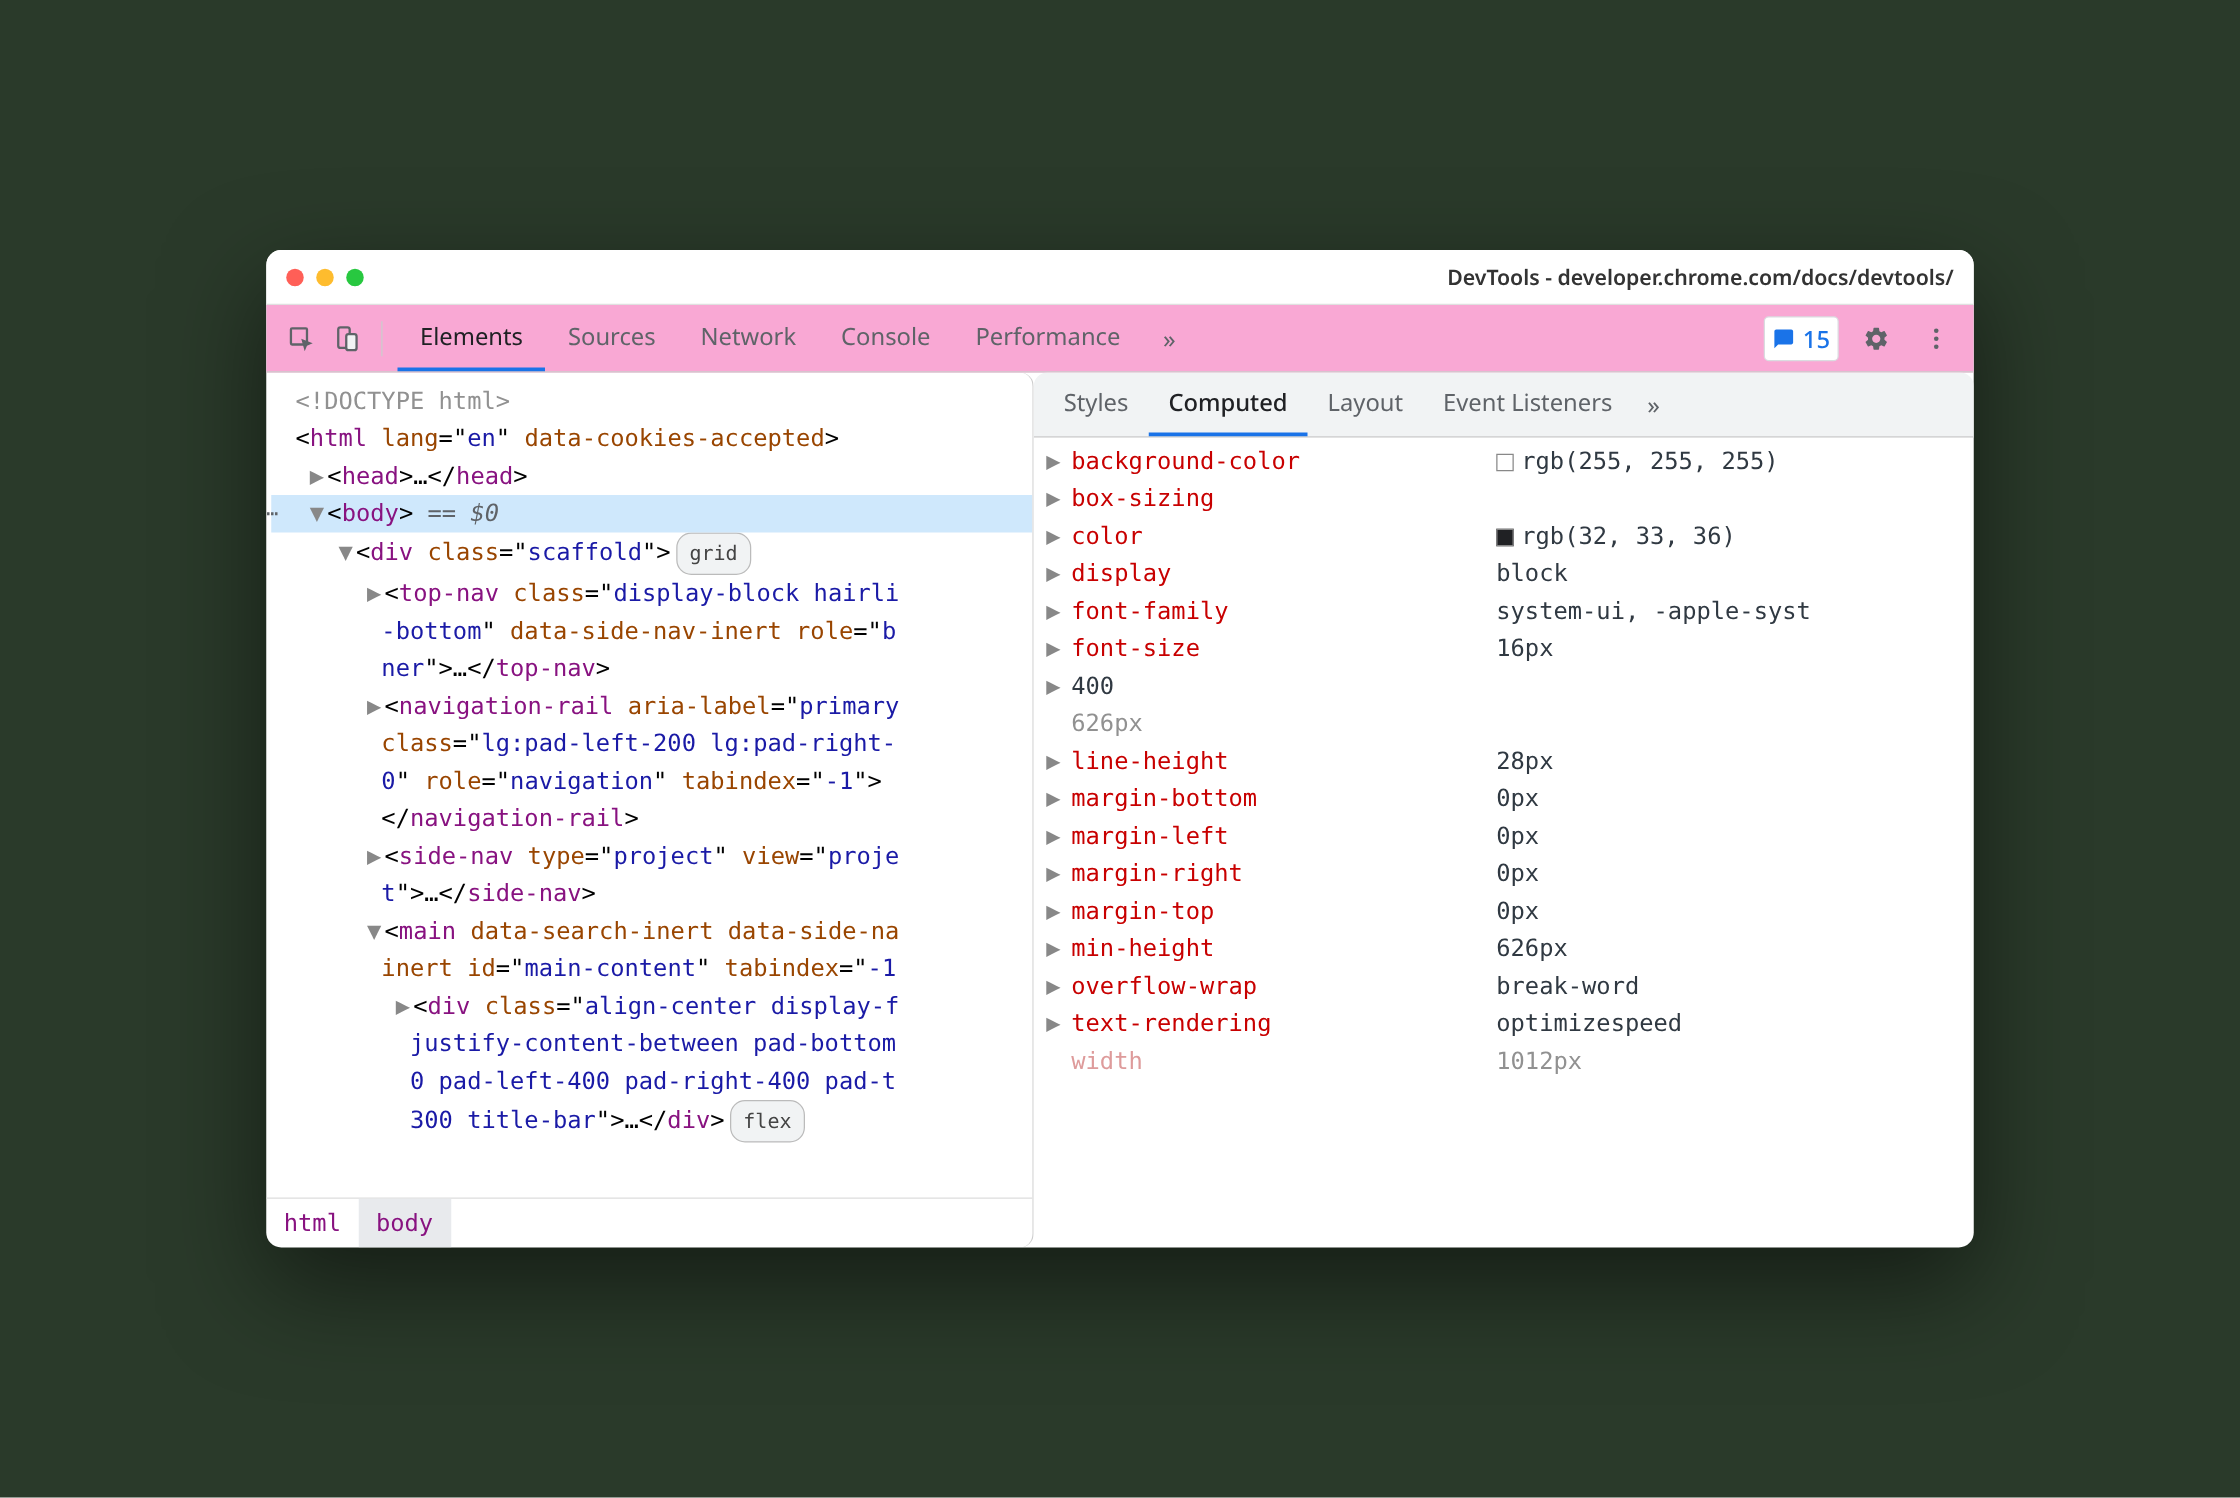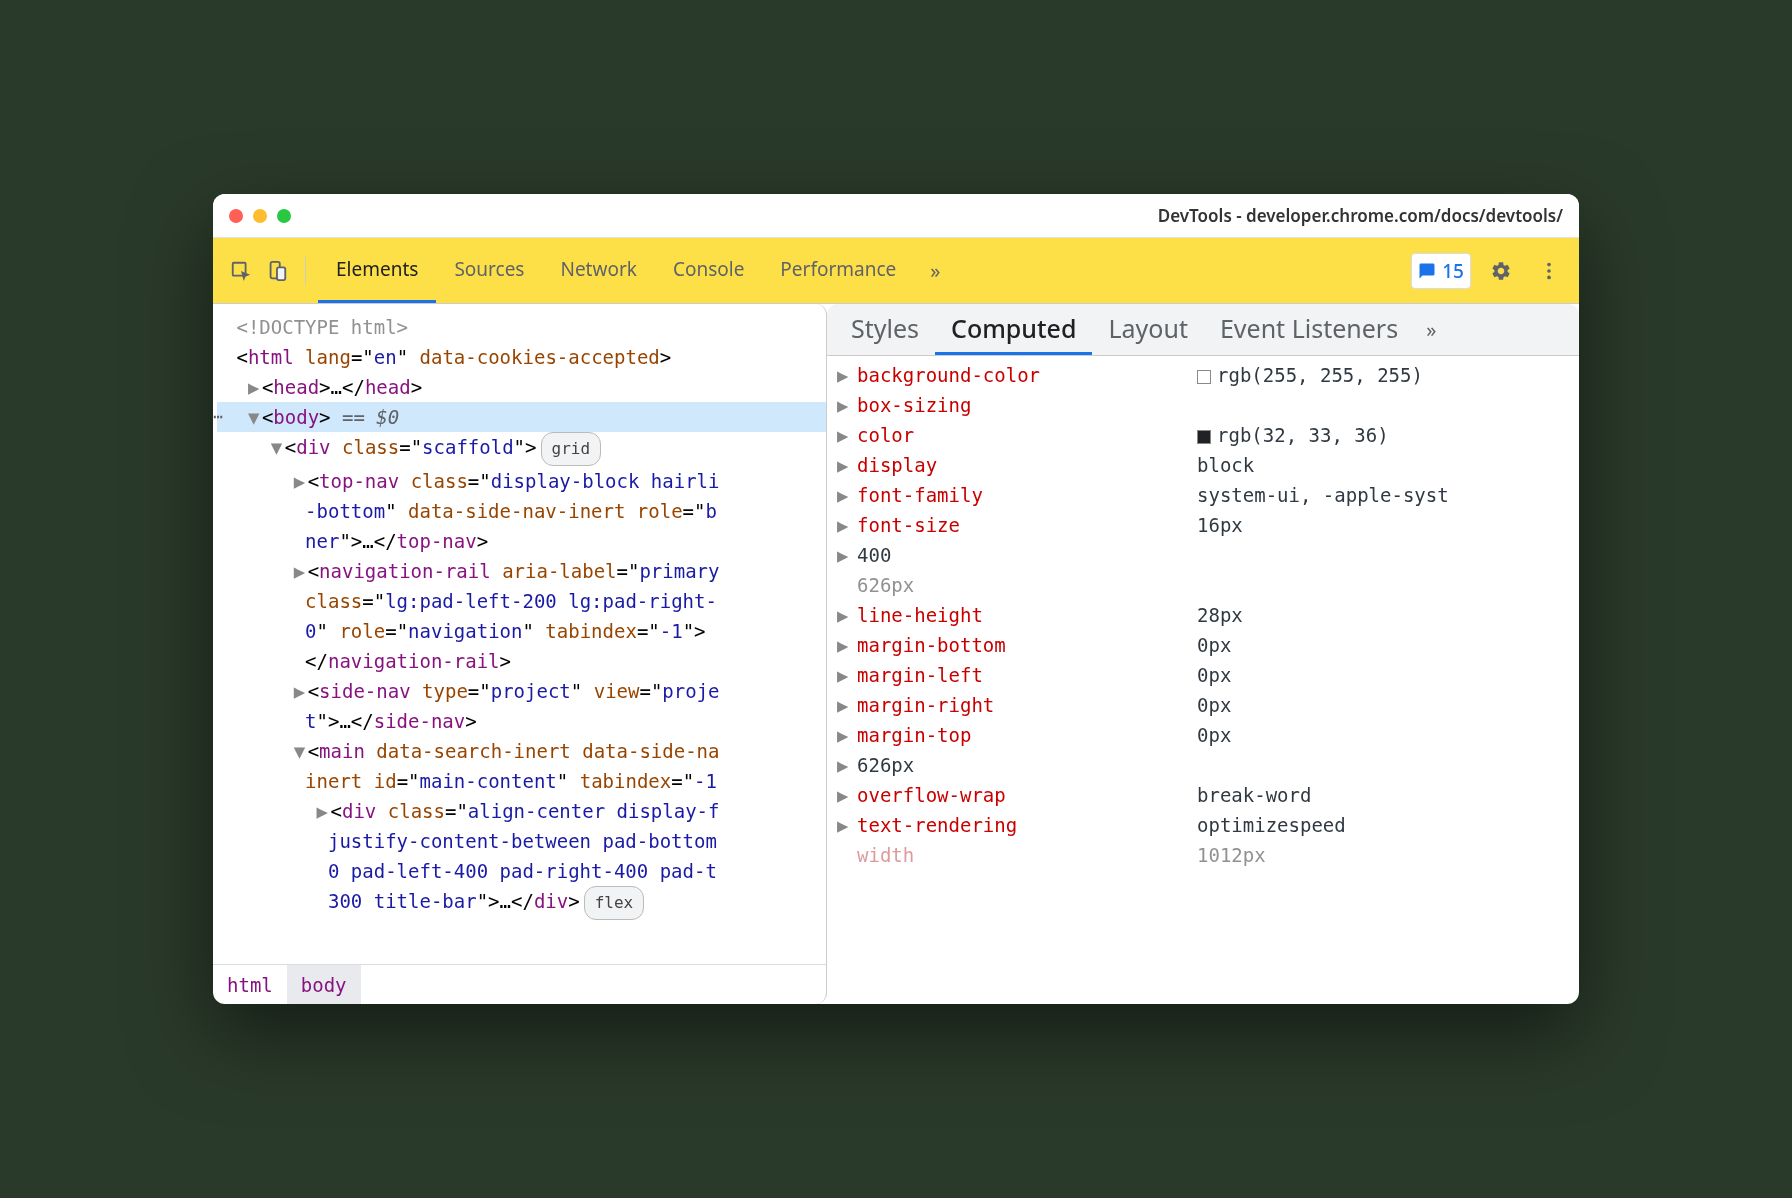--- a/index.html
+++ b/index.html
@@ -6,21 +6,21 @@
 body { background: #2a3a2a; font-family: -apple-system, system-ui, sans-serif; display: flex; align-items: center; justify-content: center; min-height: 100vh; }
 .window { width: 1366px; background: #fff; border-radius: 12px; box-shadow: 0 30px 80px rgba(0,0,0,0.5); overflow: hidden; }
 .titlebar { height: 44px; display: flex; align-items: center; padding: 0 16px; background: #fff; border-bottom: 1px solid #e0e0e0; position: relative; }
 .traffic { display: flex; gap: 10px; position: absolute; left: 16px; }
 .dot { width: 14px; height: 14px; border-radius: 50%; }
 .dot.red { background: #ff5f57; }
 .dot.yellow { background: #febc2e; }
 .dot.green { background: #28c840; }
 .titlebar .title { flex: 1; text-align: right; font-size: 17px; font-weight: 600; color: #333; }
 
-.toolbar { height: 66px; border-bottom: 1px solid #ccc; display: flex; align-items: center; padding: 0 12px; gap: 4px; background: #fde047; }
+.toolbar { height: 54px; border-bottom: 1px solid #ccc; display: flex; align-items: center; padding: 0 12px; gap: 4px; background: #f9a8d4; }
 .inspector-icon, .device-icon { width: 32px; height: 32px; display: flex; align-items: center; justify-content: center; color: #5f6368; cursor: pointer; border-radius: 4px; }
 .toolbar-sep { width: 1px; height: 28px; background: #ccc; margin: 0 8px; }
 .tabs { display: flex; gap: 0; align-items: stretch; height: 100%; }
 .tab { padding: 0 18px; display: flex; align-items: center; font-size: 19px; color: #5f6368; cursor: pointer; border-bottom: 3px solid transparent; }
 .tab.active { color: #202124; border-bottom-color: #1a73e8; }
 .toolbar .spacer { flex: 1; }
 .issues { display: flex; align-items: center; gap: 6px; color: #1a73e8; font-size: 19px; font-weight: 500; padding: 4px 6px; border: 1px solid #dadce0; border-radius: 4px; cursor: pointer; background: #fff; }
 .gear, .dots { width: 36px; height: 36px; display: flex; align-items: center; justify-content: center; color: #5f6368; cursor: pointer; margin-left: 8px; }
 .chevrons { color: #5f6368; padding: 0 12px; font-size: 20px; cursor: pointer; }
 
@@ -39,21 +39,21 @@
 .attr { color: #994500; }
 .val { color: #1a1aa6; }
 .eq0 { color: #5f6368; font-style: italic; }
 .badge { display: inline-block; padding: 1px 10px; border: 1px solid #bbb; border-radius: 12px; font-size: 16px; color: #444; background: #f1f3f4; margin-left: 4px; }
 
 .breadcrumb { height: 40px; border-top: 1px solid #ddd; display: flex; align-items: stretch; font-size: 19px; font-family: ui-monospace, Menlo, monospace; }
 .crumb { padding: 0 14px; display: flex; align-items: center; color: #881280; cursor: pointer; }
 .crumb.active { background: #e8eaed; }
 
 .subtabs { height: 52px; border-bottom: 1px solid #ccc; display: flex; align-items: center; padding: 0 8px; background: #f1f3f4; }
-.subtab { padding: 0 16px; height: 100%; display: flex; align-items: center; font-size: 25px; color: #5f6368; cursor: pointer; border-bottom: 3px solid transparent; }
+.subtab { padding: 0 16px; height: 100%; display: flex; align-items: center; font-size: 19px; color: #5f6368; cursor: pointer; border-bottom: 3px solid transparent; }
 .subtab.active { color: #202124; border-bottom-color: #1a73e8; font-weight: 500; }
 
 .filterbar { height: 48px; border-bottom: 1px solid #e0e0e0; display: flex; align-items: center; padding: 0 12px; gap: 14px; }
 .filterbar input { border: none; outline: none; font-size: 19px; color: #5f6368; flex: 1; background: transparent; }
 .chk { display: flex; align-items: center; gap: 8px; font-size: 19px; color: #202124; cursor: pointer; }
 .chkbox { width: 18px; height: 18px; border: 2px solid #5f6368; border-radius: 3px; }
 
 .props { flex: 1; overflow: auto; font-family: ui-monospace, Menlo, monospace; font-size: 19px; line-height: 30px; padding: 4px 0; }
 .prop { display: flex; padding: 0 10px; align-items: center; }
 .prop .tog { margin-right: 6px; }
@@ -217,20 +217,21 @@
             <span class="name">margin-right</span>
             <span class="value">0px</span>
           </div>
           <div class="prop">
             <span class="tog">▶</span>
             <span class="name">margin-top</span>
             <span class="value">0px</span>
           </div>
           <div class="prop">
             <span class="tog">▶</span>
+            <span class="name">min-height</span>
             <span class="value">626px</span>
           </div>
           <div class="prop">
             <span class="tog">▶</span>
             <span class="name">overflow-wrap</span>
             <span class="value">break-word</span>
           </div>
           <div class="prop">
             <span class="tog">▶</span>
             <span class="name">text-rendering</span>

